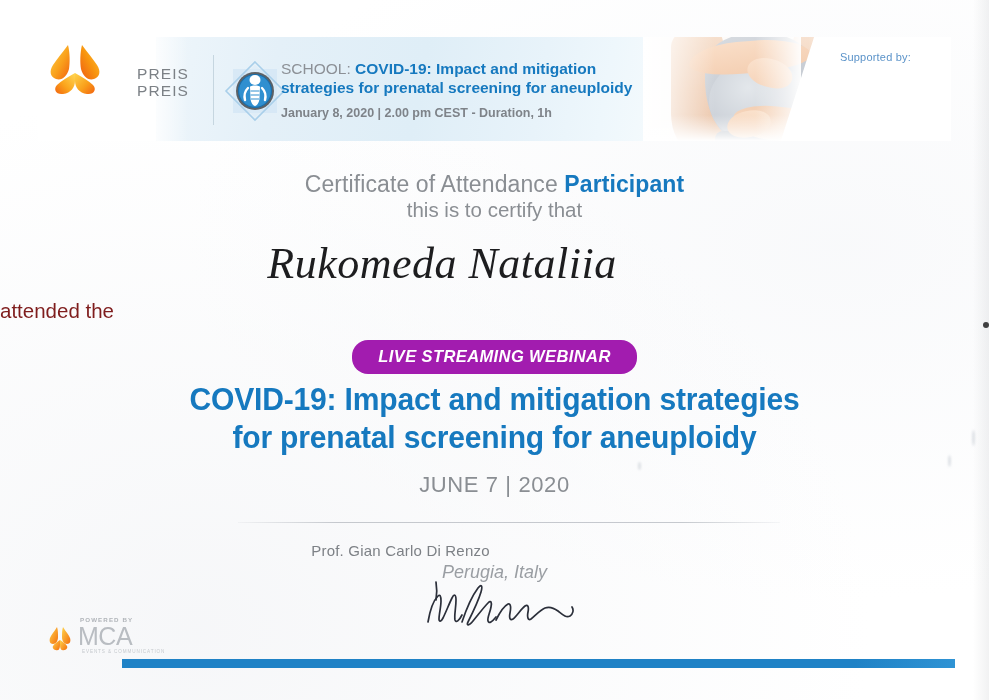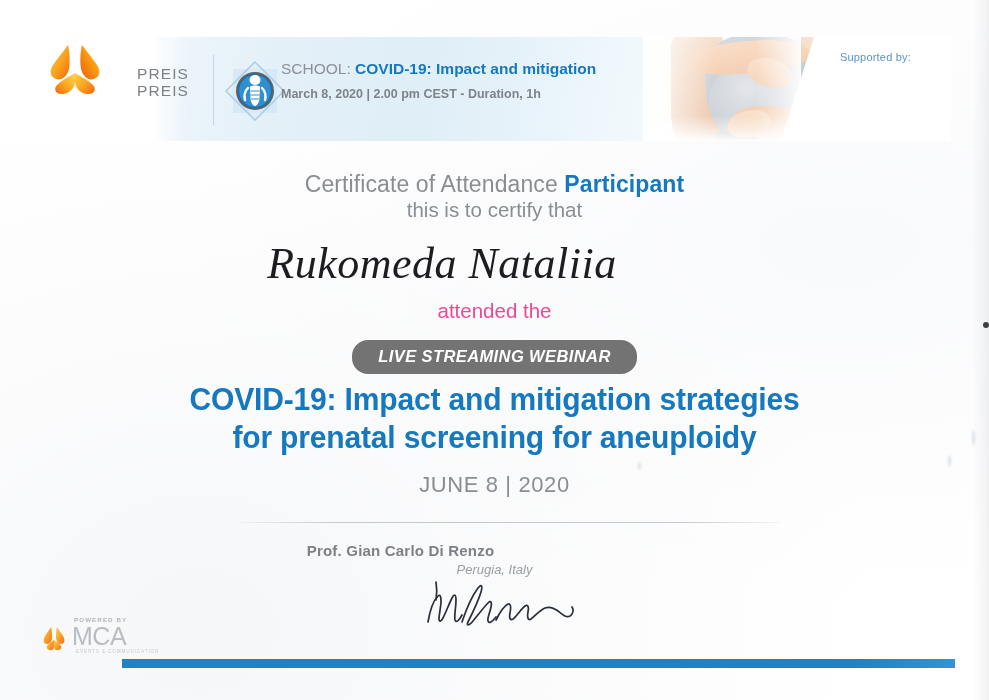--- a/index.html
+++ b/index.html
@@ -294,34 +294,33 @@
     font-style: italic;
     font-size: 44px;
     color: #1d1d1f;
     letter-spacing: 0.5px;
   }
 
   .attended {
     position: absolute;
     left: 0; top: 299px;
     width: 989px;
-    text-align: center;
     font-size: 20.5px;
-    color: #ec4899;
+    color: #7f1d1d;
   }
 
   .badge-wrap {
     position: absolute;
     left: 0; top: 340px;
     width: 989px;
     text-align: center;
   }
   .badge {
     display: inline-block;
-    background: #737373;
+    background: #a21caf;
     color: #ffffff;
     font-size: 16.5px;
     font-weight: 700;
     font-style: italic;
     letter-spacing: 0.4px;
     padding: 7px 26px 8px 26px;
     border-radius: 16px;
   }
 
   .main-title {
@@ -355,45 +354,45 @@
     height: 1px;
     background: linear-gradient(to right, rgba(200,204,209,0.15) 0%, rgba(188,192,198,0.85) 18%, rgba(188,192,198,0.85) 82%, rgba(200,204,209,0.15) 100%);
   }
 
   .sig-name {
     position: absolute;
     left: 0; top: 542px;
     width: 801px;
     text-align: center;
     font-size: 15px;
-    font-weight: 700;
+    font-weight: 400;
     color: #7d8186;
     letter-spacing: 0.2px;
   }
   .sig-place {
     position: absolute;
     left: 0; top: 562px;
     width: 989px;
     text-align: center;
-    font-size: 13px;
+    font-size: 18px;
     font-style: italic;
     color: #9a9ea3;
   }
   .signature {
     position: absolute;
     left: 418px;
     top: 576px;
     width: 180px;
     height: 64px;
   }
 
   
   .mca {
     position: absolute;
-    left: 40px;
+    left: 46px;
     top: 616px;
     width: 108px;
     height: 40px;
   }
   .mca-powered {
     position: absolute;
     left: 34px;
     top: 0px;
     font-size: 6.2px;
     letter-spacing: 1.1px;
@@ -490,21 +489,22 @@
       <path d="M24 28 C21 31 20 36 21 40" stroke="#ffffff" stroke-width="2.4" fill="none" stroke-linecap="round"></path>
       <path d="M38 28 C41 31 42 36 41 40" stroke="#ffffff" stroke-width="2.4" fill="none" stroke-linecap="round"></path>
     </svg>
   </div>
 
   <div class="banner-text">
     <div class="bt-line1">
       <span>SCHOOL:</span>
       <b>COVID-19: Impact and mitigation</b>
     </div>
-    <div class="bt-date">March 8, 2020 | 2.00 pm CEST - Duration, 1h</div>
+    <div class="bt-line2">strategies for prenatal screening for aneuploidy</div>
+    <div class="bt-date">January 8, 2020 | 2.00 pm CEST - Duration, 1h</div>
   </div>
 
   <div class="banner-photo">
     <div class="photo-bg"></div>
     <div class="ph-cardigan-l"></div>
     <div class="ph-cardigan-r"></div>
     <div class="ph-torso"></div>
     <div class="ph-belly"></div>
     <div class="ph-waist"></div>
     <div class="ph-armtop"></div>
@@ -533,21 +533,21 @@
 
 <div class="badge-wrap">
   <span class="badge">LIVE STREAMING WEBINAR</span>
 </div>
 
 <div class="main-title">
   <div>COVID-19: Impact and mitigation strategies</div>
   <div>for prenatal screening for aneuploidy</div>
 </div>
 
-<div class="event-date">JUNE 8 | 2020</div>
+<div class="event-date">JUNE 7 | 2020</div>
 
 <div class="sig-divider"></div>
 
 <div class="sig-name">Prof. Gian Carlo Di Renzo</div>
 <div class="sig-place">Perugia, Italy</div>
 
 <div class="signature">
   <svg viewBox="0 0 180 64" width="180" height="64" aria-hidden="true">
     <g fill="none" stroke="#2b2f3a" stroke-width="1.7" stroke-linecap="round" stroke-linejoin="round">
       <path d="M18 6 C19 12 19 18 18 24"></path>

